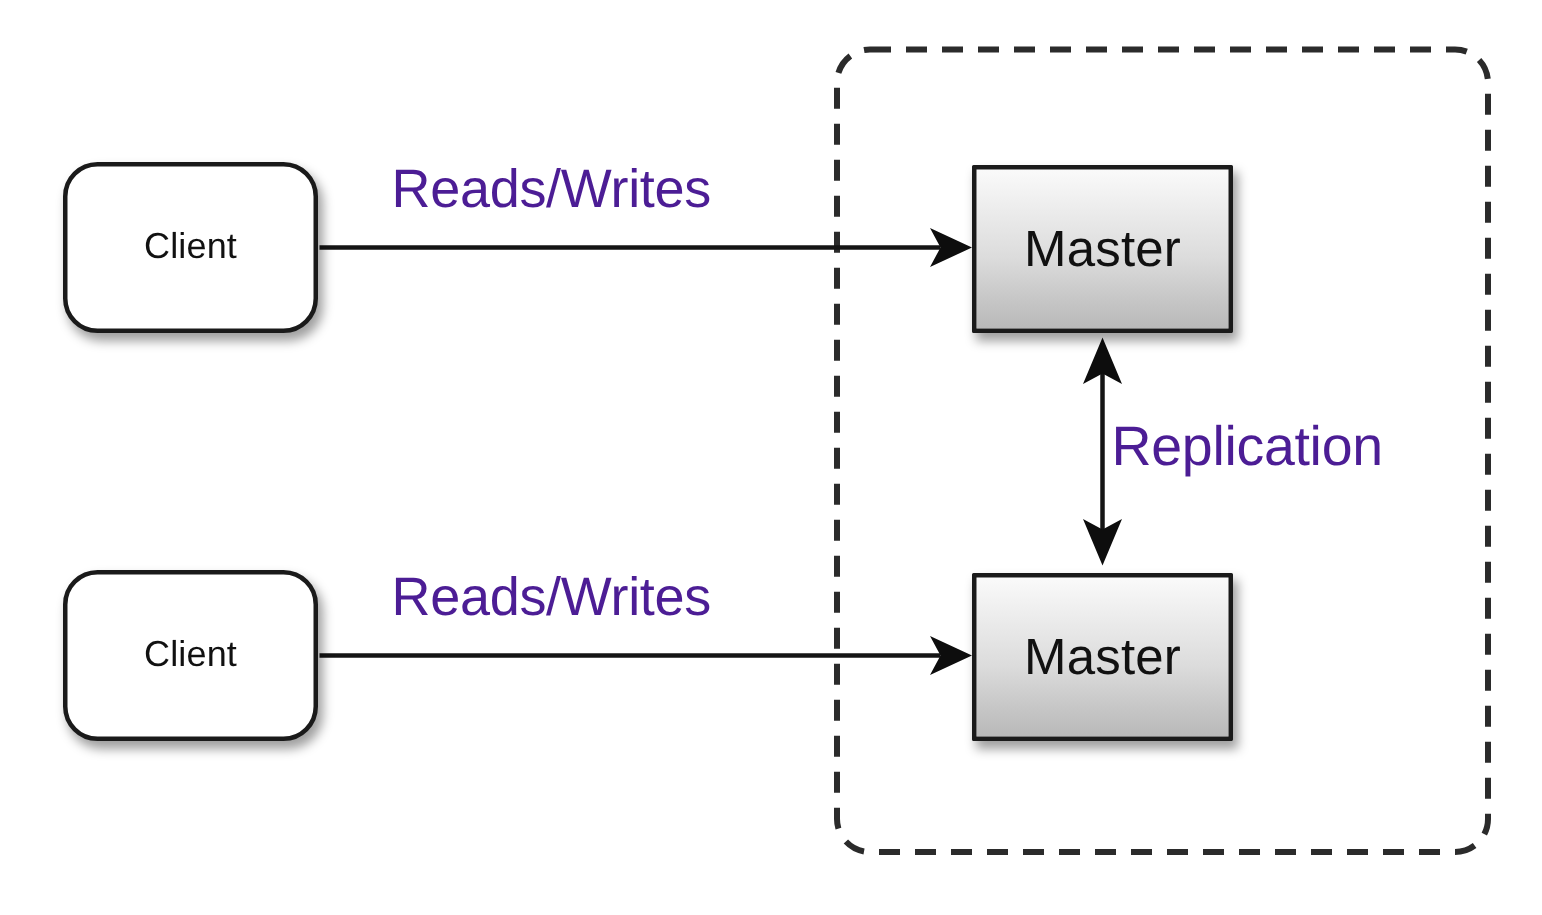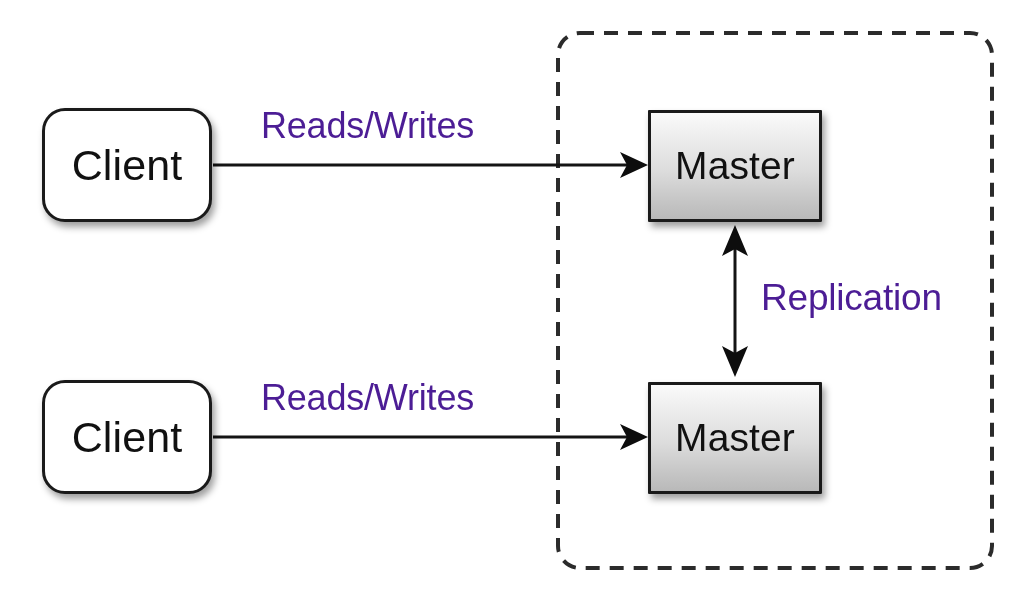--- a/index.html
+++ b/index.html
@@ -50,52 +50,52 @@
     letter-spacing: 0.1px;
   }
 
   
   .node-client {
     width: 170px;
     height: 114px;
     border: 3px solid #1a1a1a;
     border-radius: 23px;
     background: #ffffff;
-    font-size: 43px;
+    font-size: 24px;
     box-shadow: 3px 5px 7px rgba(0,0,0,0.38);
   }
 
   
   .node-master {
     width: 174px;
     height: 112px;
     border: 3px solid #1a1a1a;
     border-radius: 1px;
     background: linear-gradient(to bottom, #fafafa 0%, #f0f0f0 18%, #dcdcdc 55%, #c4c4c4 85%, #b9b9b9 100%);
-    font-size: 39px;
+    font-size: 34px;
     box-shadow: 3px 5px 7px rgba(0,0,0,0.38);
   }
 
   
   #client-top    { left: 42px;  top: 108px; }
   #client-bottom { left: 42px;  top: 380px; }
   #master-top    { left: 648px; top: 110px; }
   #master-bottom { left: 648px; top: 382px; }
 
   
   .edge-label {
     position: absolute;
     font-size: 36px;
     color: #4c1d95;
     white-space: nowrap;
     letter-spacing: -0.2px;
   }
   #label-rw-top    { left: 261px; top: 105px; }
   #label-rw-bottom { left: 261px; top: 377px; }
-  #label-replication { left: 761px; top: 277px; font-size: 37px; }
+  #label-replication { left: 741px; top: 277px; font-size: 37px; }
 
   
   #edges {
     position: absolute;
     left: 0;
     top: 0;
     width: 1028px;
     height: 610px;
     pointer-events: none;
   }

